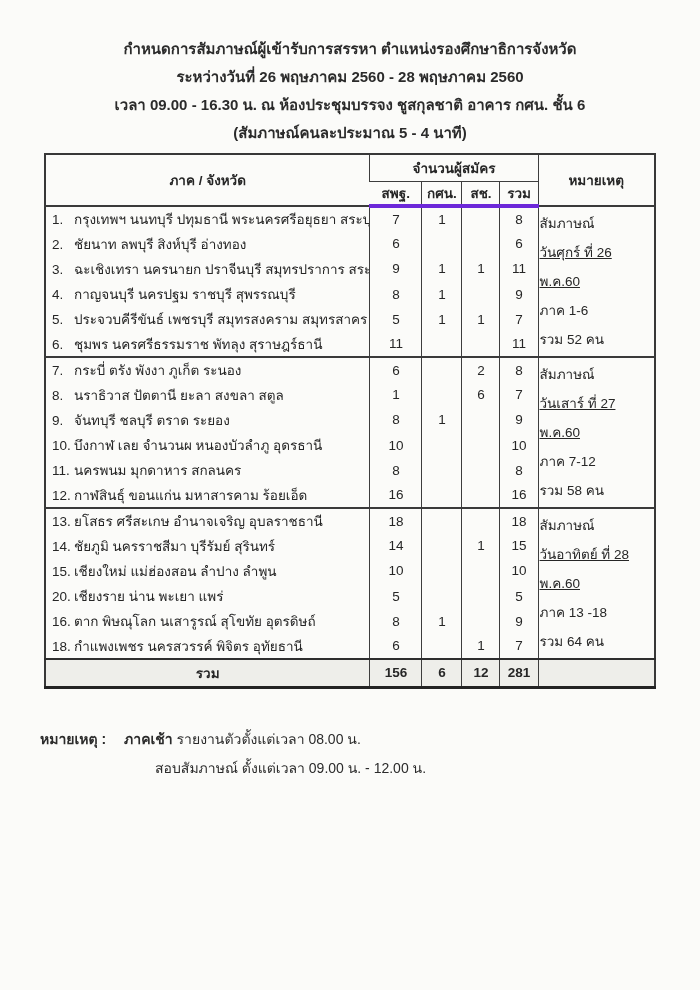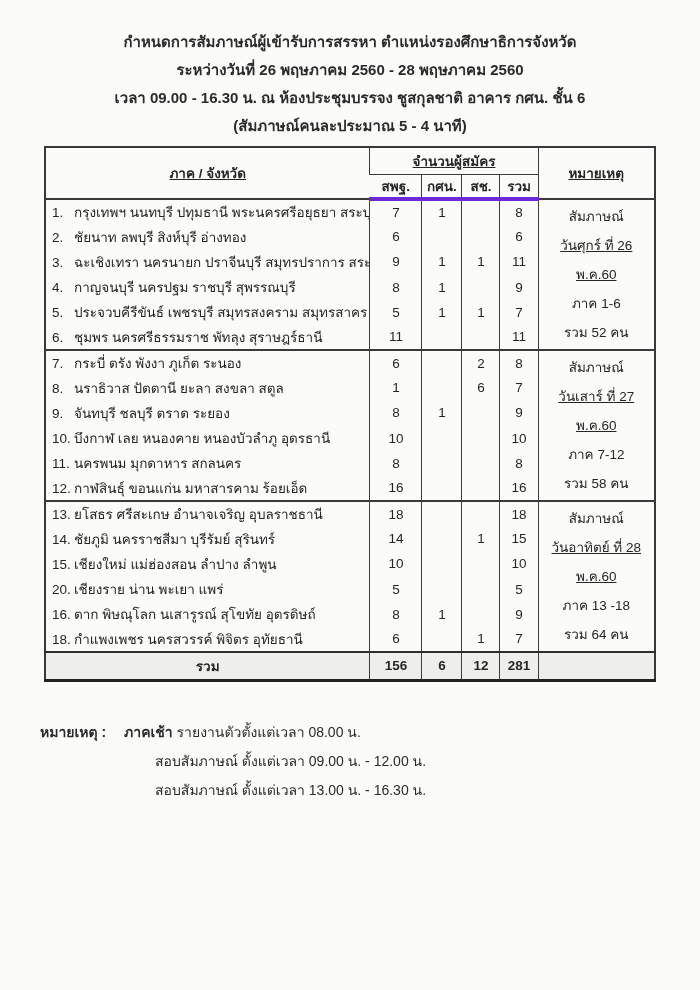--- a/index.html
+++ b/index.html
@@ -3,50 +3,50 @@
 <meta charset="utf-8">
 <style>
   * { box-sizing: border-box; margin: 0; padding: 0; }
   html,body { width: 700px; height: 990px; }
   body {
     background: #fbfbf9;
     color: #262626;
     font-family: "Liberation Sans", "DejaVu Sans", sans-serif;
     overflow: hidden;
   }
-  .page { padding-top: 28px; }
+  .page { padding-top: 35px; }
 
   .title-block { text-align: center; font-weight: bold; font-size: 15px; line-height: 28px; color: #2b2b2b; }
 
   table.schedule {
     width: 610px;
     margin: 6px auto 0 auto;
     border-collapse: collapse;
     table-layout: fixed;
     border: 2px solid #383838;
     border-bottom: 3px solid #232323;
     font-size: 13.5px;
     color: #262626;
   }
   .schedule th, .schedule td { border-left: 1px solid #3d3d3d; overflow: hidden; }
   .schedule th:first-child, .schedule td:first-child { border-left: none; }
 
-  thead tr.h1 { height: 27px; text-decoration: underline; }
+  thead tr.h1 { height: 27px; }
   thead tr.h2 { height: 25px; }
   thead th { font-weight: bold; text-align: center; vertical-align: middle; }
   th.h-region, th.h-remark { border-bottom: 1px solid #3d3d3d; }
   th.h-applicants { border-bottom: 1px solid #3d3d3d; }
   thead tr.h2 th { border-bottom: 4px solid #6d28d9; }
 
   tbody tr { height: 24.6px; }
   tbody tr.group-start td { border-top: 2px solid #3a3a3a; }
   td.cell-province { text-align: left; padding-left: 6px; white-space: nowrap; }
   .row-no { display: inline-block; min-width: 22px; }
   td.cell-num { text-align: center; vertical-align: middle; }
-  td.cell-remark { text-align: center; vertical-align: middle; padding: 2px 1px; }
+  td.cell-remark { vertical-align: middle; padding: 2px 1px; }
   .remark-line { line-height: 29px; }
   .remark-date { text-decoration: underline; }
 
   tr.total-row { height: 28px; background: #eeeeea; }
   tr.total-row td { border-top: 2px solid #2e2e2e; font-weight: bold; text-align: center; vertical-align: middle; }
 
   .footnotes { margin-top: 36px; margin-left: 40px; font-size: 14px; line-height: 29px; color: #2b2b2b; }
   .fn-line { white-space: nowrap; }
   .fn-bold { font-weight: bold; }
   .fn-indent-label { margin-left: 14px; margin-top: 42px; }
@@ -157,21 +157,21 @@
           <td class="cell-num">7</td>
         </tr>
         <tr>
           <td class="cell-province"><span class="row-no">9.</span><span>จันทบุรี  ชลบุรี  ตราด  ระยอง</span></td>
           <td class="cell-num">8</td>
           <td class="cell-num">1</td>
           <td class="cell-num"></td>
           <td class="cell-num">9</td>
         </tr>
         <tr>
-          <td class="cell-province"><span class="row-no">10.</span><span>บึงกาฬ  เลย  หนองคาย  หนองบัวลำภู อุดรธานี</span></td>
+          <td class="cell-province"><span class="row-no">10.</span><span>บึงกาฬ  เลย  จำนวนผ  หนองบัวลำภู อุดรธานี</span></td>
           <td class="cell-num">10</td>
           <td class="cell-num"></td>
           <td class="cell-num"></td>
           <td class="cell-num">10</td>
         </tr>
         <tr>
           <td class="cell-province"><span class="row-no">11.</span><span>นครพนม  มุกดาหาร  สกลนคร</span></td>
           <td class="cell-num">8</td>
           <td class="cell-num"></td>
           <td class="cell-num"></td>
@@ -247,18 +247,15 @@
 
   <div class="footnotes">
     <div class="fn-line">
       <span class="fn-bold">หมายเหตุ :</span>
       <span class="fn-bold fn-indent-label">ภาคเช้า</span>
       <span>รายงานตัวตั้งแต่เวลา 08.00 น.</span>
     </div>
     <div class="fn-line indent-sub">
       <span>สอบสัมภาษณ์  ตั้งแต่เวลา 09.00 น. - 12.00 น.</span>
     </div>
-    <div class="fn-line indent-sub">
-      <span>สอบสัมภาษณ์  ตั้งแต่เวลา 13.00 น. - 16.30 น.</span>
-    </div>
   </div>
 
 </div>
 
 </body></html>

